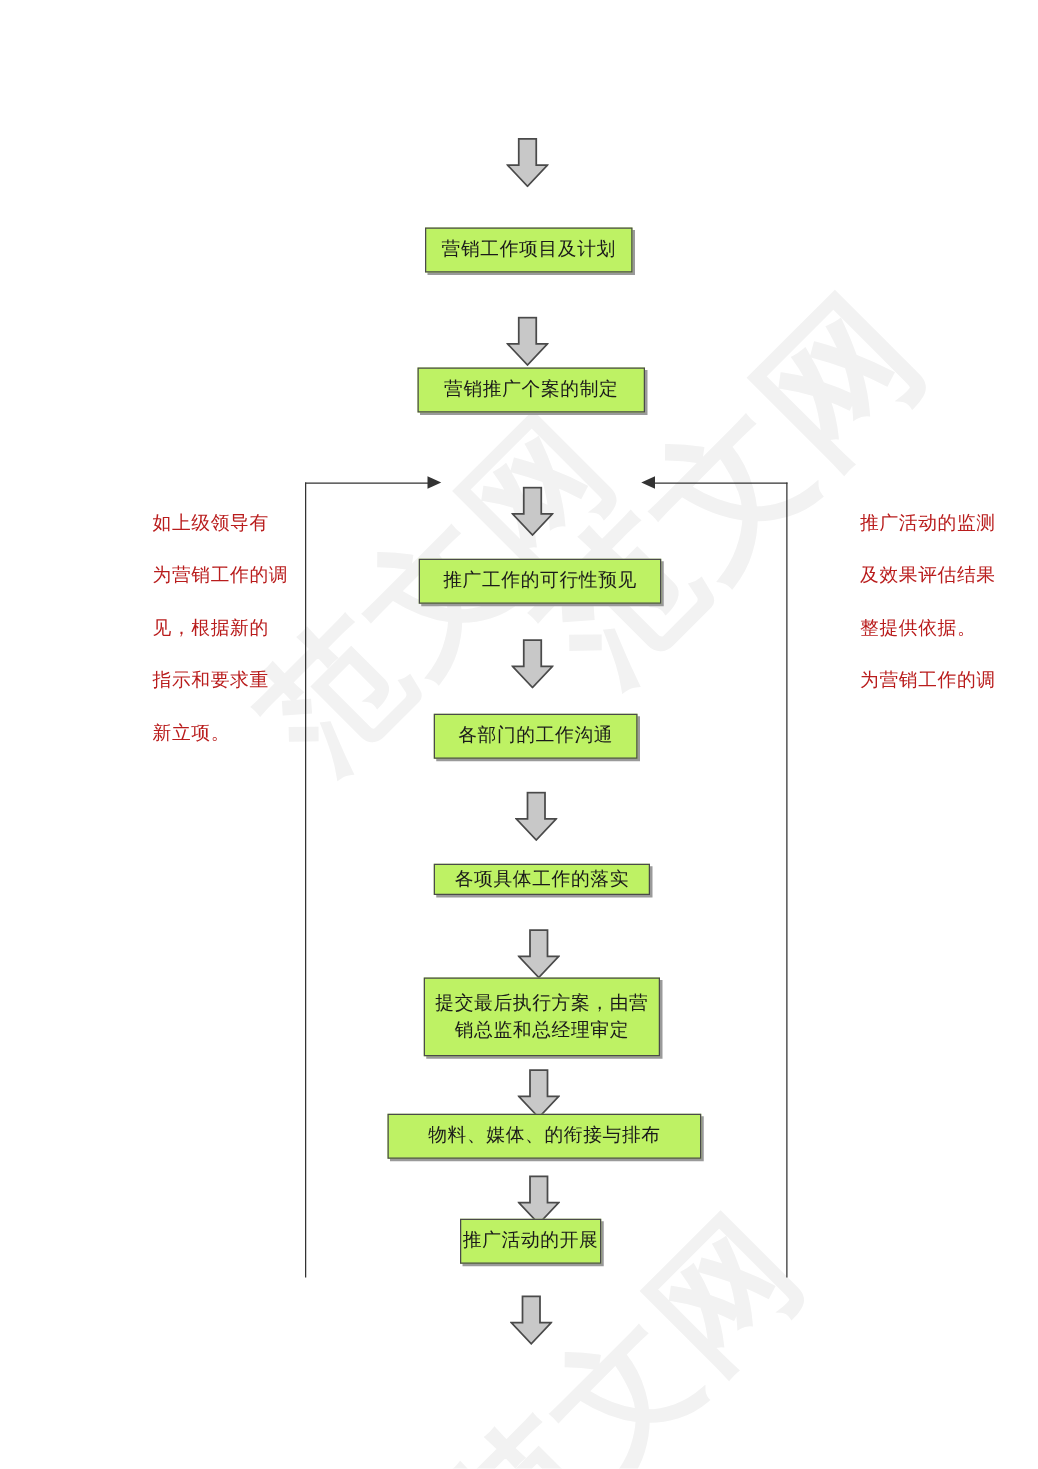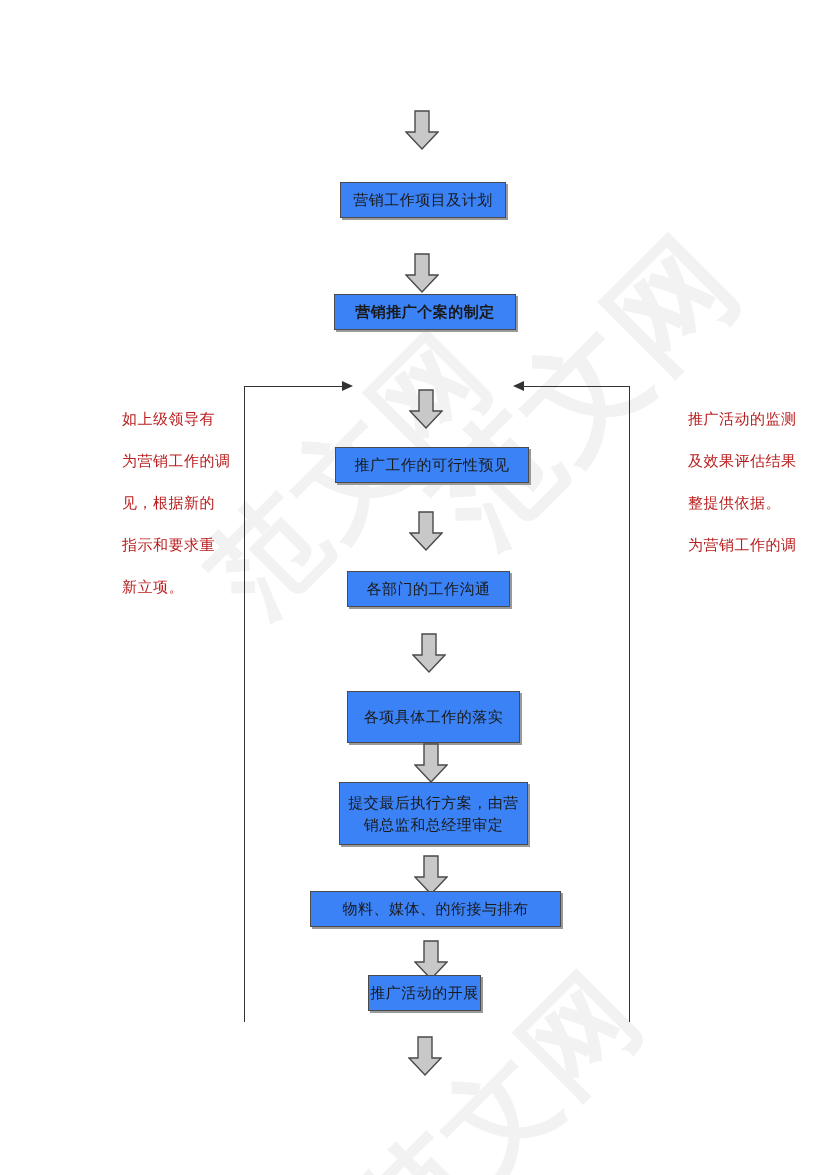--- a/index.html
+++ b/index.html
@@ -32,21 +32,21 @@
     transform-origin: center center;
   }
   .wm-1 { left: 400px; top: 310px; }
   .wm-2 { left: 180px; top: 400px; font-size: 110px; }
   .wm-3 { left: 330px; top: 1040px; font-size: 110px; }
 
   
   .pbox {
     position: absolute;
     box-sizing: border-box;
-    background: #3b82f6;
+    background: #bef264;
     border: 1px solid #4a4a4a;
     box-shadow: 2px 2px 0 0 #9a9a9a;
     display: flex;
     align-items: center;
     justify-content: center;
     text-align: center;
     color: #1a1a1a;
     font-size: 15px;
     line-height: 1.45;
     letter-spacing: 0.5px;
@@ -116,21 +116,21 @@
   <div class="pbox" style="left:340px; top:182px; width:166px; height:36px;">
     <span>营销工作项目及计划</span>
   </div>
 
   <div class="darrow" style="left:405px; top:253px;">
     <svg viewBox="0 0 34 40" preserveAspectRatio="none">
       <polygon points="10,1 24,1 24,22 33,22 17,39 1,22 10,22" fill="#c8c8c8" stroke="#4a4a4a" stroke-width="1.4" stroke-linejoin="miter"></polygon>
     </svg>
   </div>
 
-  <div class="pbox" style="left:334px; top:294px; width:182px; height:36px;font-weight:bold;">
+  <div class="pbox" style="left:334px; top:294px; width:182px; height:36px;">
     <span>营销推广个案的制定</span>
   </div>
 
   <div class="vline" style="left:244px; top:386px; height:636px;"></div>
   <div class="hline" style="left:244px; top:386px; width:100px;"></div>
   <div class="arrowhead ah-right" style="left:342px; top:381px;"></div>
 
   <div class="vline" style="left:629px; top:386px; height:636px;"></div>
   <div class="hline" style="left:521px; top:386px; width:109px;"></div>
   <div class="arrowhead ah-left" style="left:513px; top:381px;"></div>
@@ -169,21 +169,21 @@
   <div class="pbox" style="left:347px; top:571px; width:163px; height:36px;align-items:center;">
     <span>各部门的工作沟通</span>
   </div>
 
   <div class="darrow" style="left:412px; top:633px;">
     <svg viewBox="0 0 34 40" preserveAspectRatio="none">
       <polygon points="10,1 24,1 24,22 33,22 17,39 1,22 10,22" fill="#c8c8c8" stroke="#4a4a4a" stroke-width="1.4" stroke-linejoin="miter"></polygon>
     </svg>
   </div>
 
-  <div class="pbox" style="left:347px; top:691px; width:173px; height:52px;">
+  <div class="pbox" style="left:347px; top:691px; width:173px; height:25px;">
     <span>各项具体工作的落实</span>
   </div>
 
   <div class="darrow" style="left:414px; top:743px;">
     <svg viewBox="0 0 34 40" preserveAspectRatio="none">
       <polygon points="10,1 24,1 24,22 33,22 17,39 1,22 10,22" fill="#c8c8c8" stroke="#4a4a4a" stroke-width="1.4" stroke-linejoin="miter"></polygon>
     </svg>
   </div>
 
   <div class="pbox" style="left:339px; top:782px; width:189px; height:63px; white-space:pre-line;">

